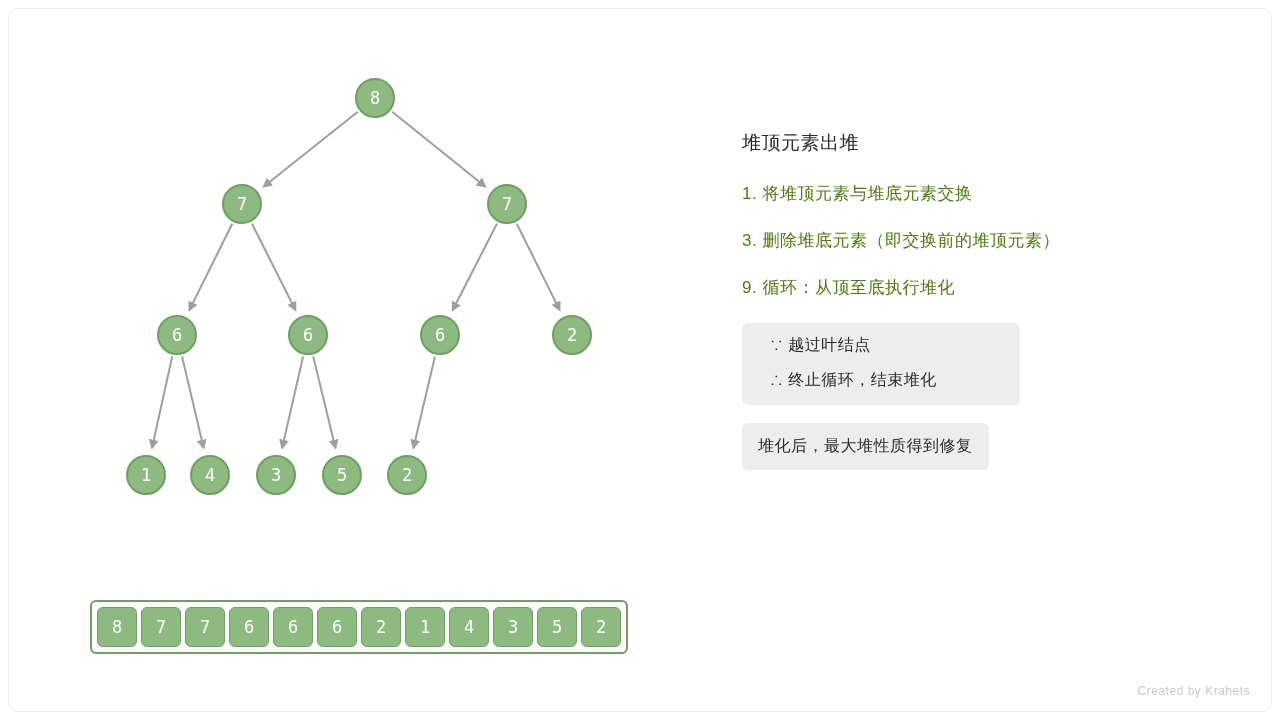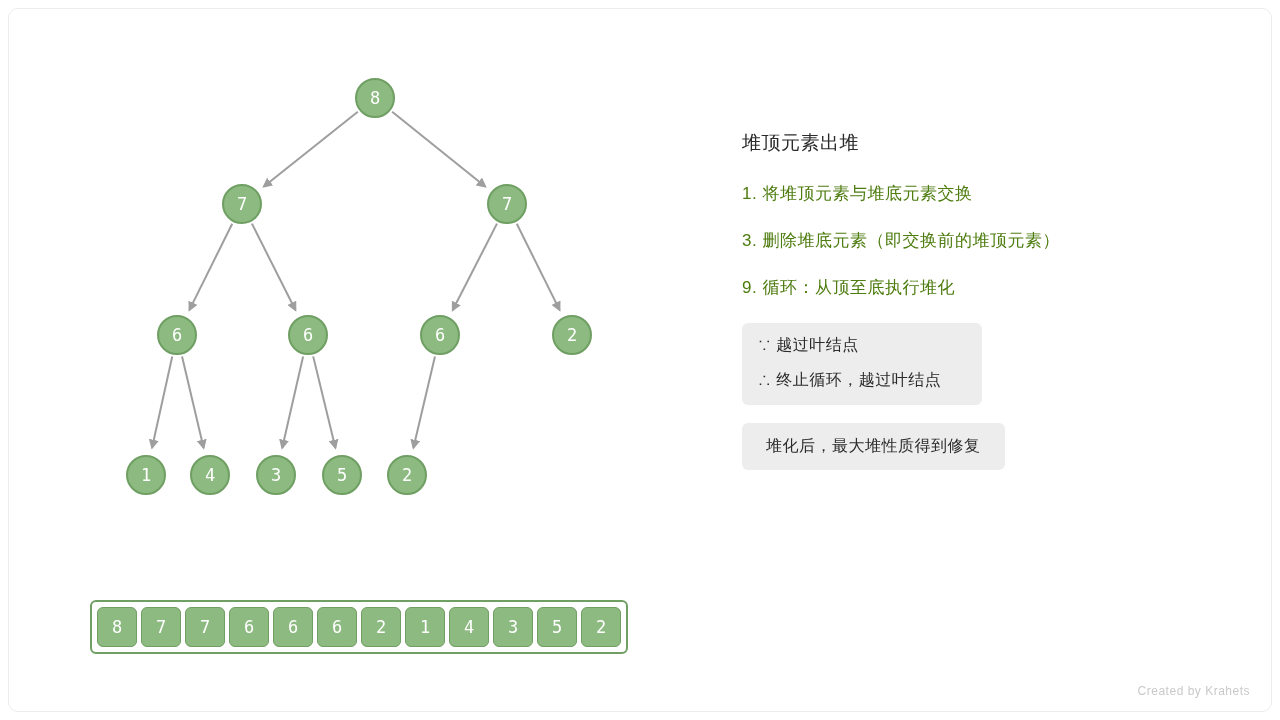--- a/index.html
+++ b/index.html
@@ -100,36 +100,36 @@
   }
   .step {
     font-size: 17px;
     color: #4d7c0f;
     margin-bottom: 24px;
     letter-spacing: .5px;
   }
   .note-box {
     background: #ededed;
     border-radius: 6px;
-    padding: 12px 16px 14px 16px;
-    width: 240px;
+    padding: 12px 16px 14px 28px;
+    width: 278px;
     box-sizing: border-box;
     margin-top: 6px;
   }
   .note-line {
     font-size: 16px;
     color: #2b2b2b;
     letter-spacing: .5px;
     margin-bottom: 14px;
   }
   .note-line:last-child { margin-bottom: 0; }
   .result-box {
     background: #ededed;
     border-radius: 6px;
-    padding: 13px 24px;
+    padding: 13px 16px;
     display: inline-block;
     margin-top: 18px;
     font-size: 16px;
     color: #2b2b2b;
     letter-spacing: .5px;
   }
 
   .credit {
     position: absolute;
     right: 30px;
@@ -202,20 +202,20 @@
 
   <div class="panel">
     <div class="panel-title">堆顶元素出堆</div>
 
     <div class="step">1. 将堆顶元素与堆底元素交换</div>
     <div class="step">3. 删除堆底元素（即交换前的堆顶元素）</div>
     <div class="step">9. 循环：从顶至底执行堆化</div>
 
     <div class="note-box">
       <div class="note-line">∵ 越过叶结点</div>
-      <div class="note-line">∴ 终止循环，越过叶结点</div>
+      <div class="note-line">∴ 终止循环，结束堆化</div>
     </div>
 
     <div class="result-box">堆化后，最大堆性质得到修复</div>
   </div>
 
   <div class="credit">Created by Krahets</div>
 </div>
 
 </body></html>

